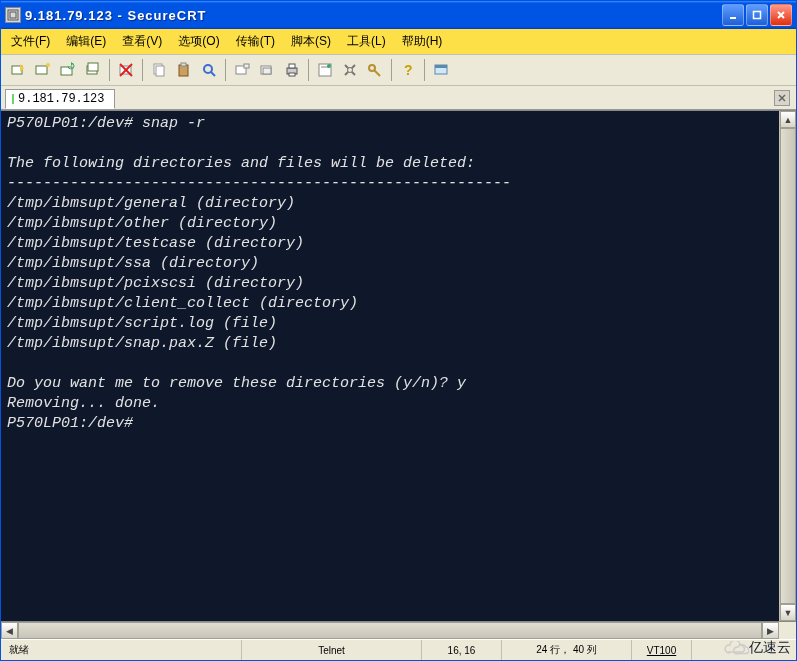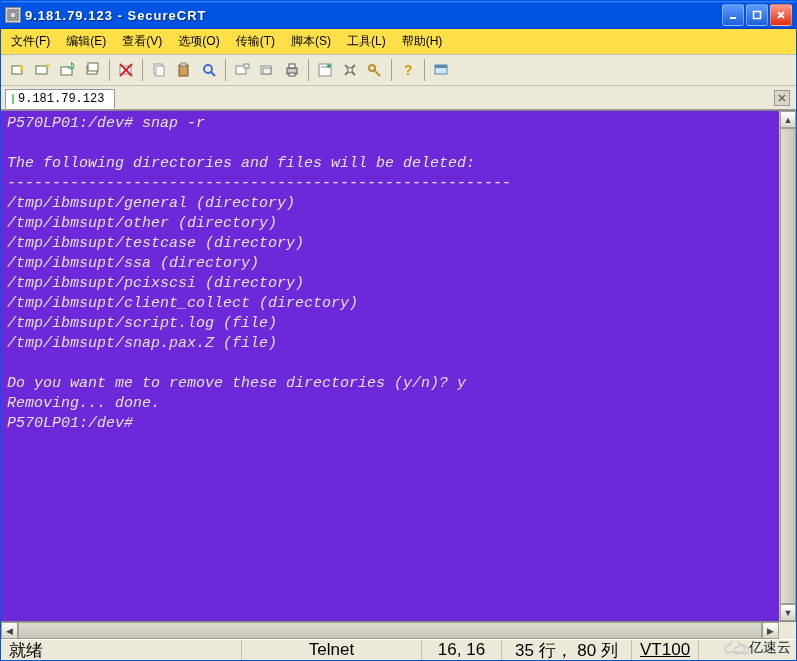--- a/index.html
+++ b/index.html
@@ -123,21 +123,21 @@
 
   .terminal-wrap {
     flex:1;
     display:flex;
     background:#fff;
     border-top:1px solid #888;
     border-bottom:1px solid #888;
   }
   .terminal {
     flex:1;
-    background:#6d28d9;
+    background:#0f172a;
     color:#e2e2e2;
     font-family:"Fixedsys","Courier New",monospace;
     font-size:15px;
     line-height:20px;
     padding:3px 6px;
     white-space:pre;
     overflow:hidden;
     font-style: italic;
   }
   .scrollbar {
@@ -166,21 +166,21 @@
   .sb-horiz .sb-track { flex:1; }
   .sb-horiz .sb-thumb-h { width:100%; height:100%; background:linear-gradient(to bottom,#e0ddd1,#c8c5b8); border:1px solid #a0a090;}
   .sb-corner { width:17px;height:17px;background:#ece9d8; }
 
   .statusbar {
     height:21px;
     background:#ece9d8;
     border-top:1px solid #fff;
     display:flex;
     align-items:center;
-    font-size:17px;
+    font-size:10px;
   }
   .status-cell {
     padding:0 8px;
     border-left:1px solid #c0c0b0;
     height:100%;
     display:flex;align-items:center;
   }
   .status-cell:first-child { border-left:none; flex:0 0 240px;}
   .status-protocol { flex:0 0 180px; justify-content:center;text-align:center;}
   .status-cursor { min-width:80px; justify-content:center;}
@@ -399,21 +399,21 @@
       </div>
       <div class="sb-btn">▶</div>
     </div>
     <div class="sb-corner"></div>
   </div>
 
   <div class="statusbar">
     <div class="status-cell">就绪</div>
     <div class="status-cell status-protocol">Telnet</div>
     <div class="status-cell status-cursor">16, 16</div>
-    <div class="status-cell status-size">35 行， 80 列</div>
+    <div class="status-cell status-size">24 行， 40 列</div>
     <div class="status-cell status-term">VT100</div>
     <div class="status-cell" style="flex:1"></div>
   </div>
 
 </div>
 
 <div class="watermark">
   <span class="wm-icon">
     <svg width="26" height="16" viewBox="0 0 26 16">
       <path d="M6 12a4 4 0 1 1 1-7.9A5 5 0 0 1 17 4a4 4 0 0 1 3 7H6z" fill="none" stroke="#ccc" stroke-width="1.5"></path>

